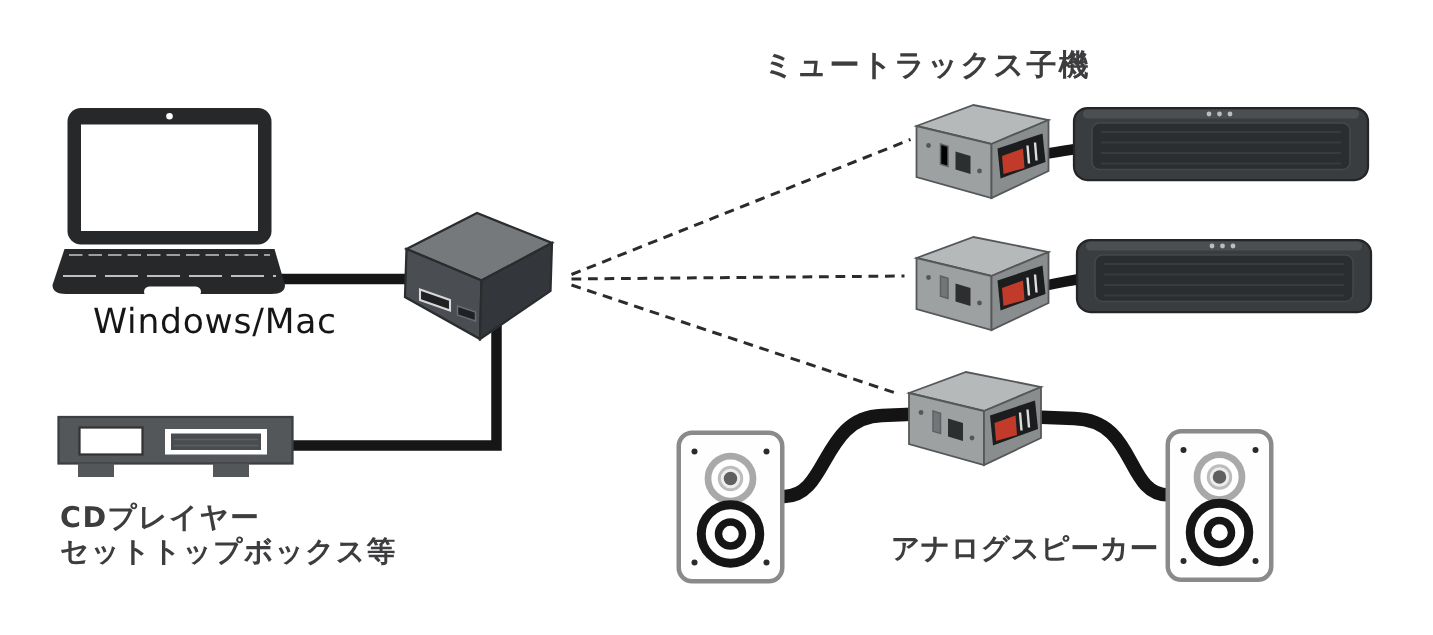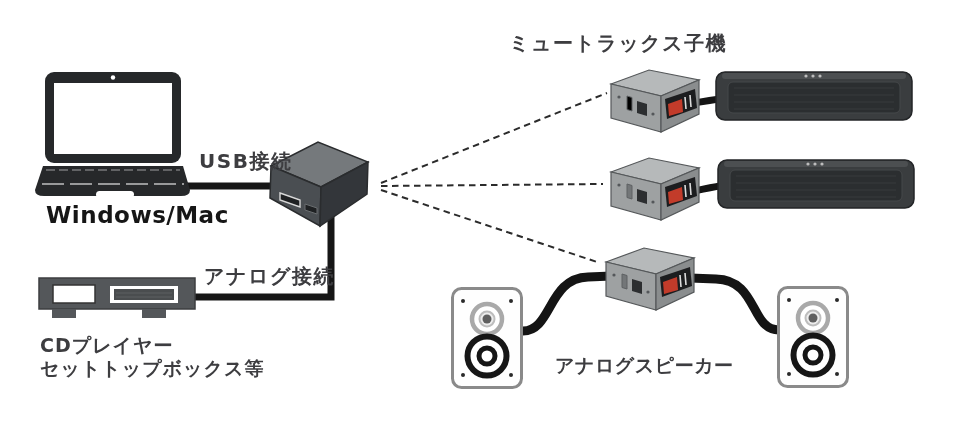--- a/index.html
+++ b/index.html
@@ -19,22 +19,23 @@
     position:absolute;z-index:3;
     color:#3d3d40;
     font-size:20px;
     font-weight:600;
     letter-spacing:1.5px;
     white-space:nowrap;
   }
   .lbl-strong{
     color:#161616;
     font-size:23px;
-    font-weight:700;
+    font-weight:400;
     letter-spacing:0.5px;
+    margin-left:16px;
   }
   .lbl-small{
     font-size:19px;
     letter-spacing:1px;
     line-height:23px;
   }
 </style>
 </head>
 <body>
 
@@ -165,28 +166,26 @@
     <rect x="15" y="9" width="42" height="18" fill="#ffffff" stroke="#333333" stroke-width="1.5"></rect>
     <rect x="72" y="10" width="68" height="17" fill="#ffffff"></rect>
     <rect x="76" y="13" width="60" height="11" fill="#4a4d4f"></rect>
     <path d="M78 17 H134 M78 21 H134" stroke="#5d6062" stroke-width="1"></path>
     <rect x="14" y="33" width="24" height="9" fill="#54575a"></rect>
     <rect x="104" y="33" width="24" height="9" fill="#54575a"></rect>
   </svg>
 
   <div class="lbl lbl-strong" style="left:46px;top:202px">Windows/Mac</div>
 
-  <div class="lbl" style="left:199px;top:148px">USB接続</div>
 
 
-  <div class="lbl" style="left:204px;top:263px">アナログ接続</div>
 
   <div class="lbl" style="left:509px;top:30px">ミュートラックス子機</div>
 
   <div class="lbl lbl-small" style="left:40px;top:334px">
     <div>CDプレイヤー</div>
     <div>セットトップボックス等</div>
   </div>
 
 
-  <div class="lbl" style="left:555px;top:353px;font-size:19px;letter-spacing:0.5px">アナログスピーカー</div>
+  <div class="lbl" style="left:594px;top:353px;font-size:19px;letter-spacing:0.5px">アナログスピーカー</div>
 
 </div>
 
 </body></html>

